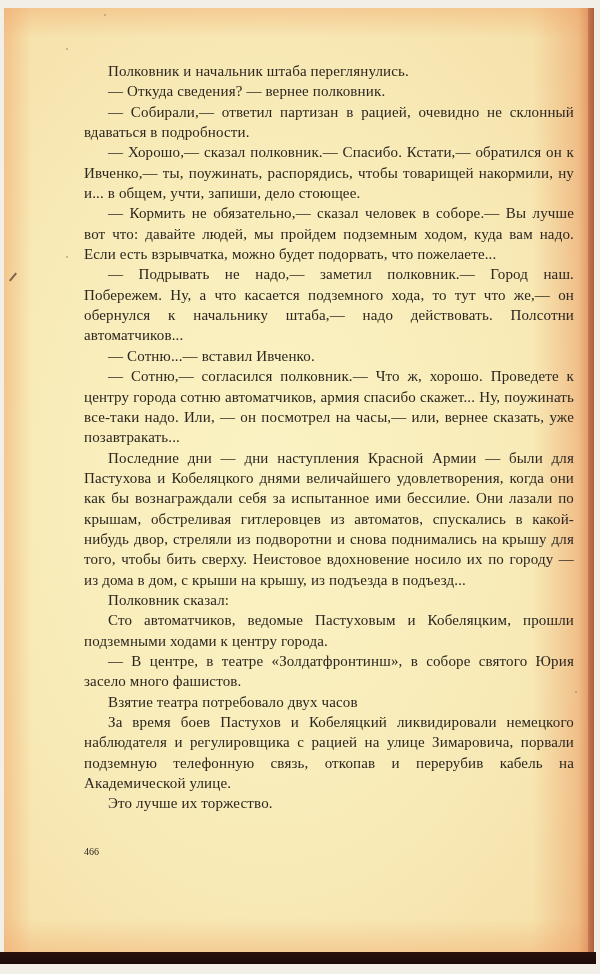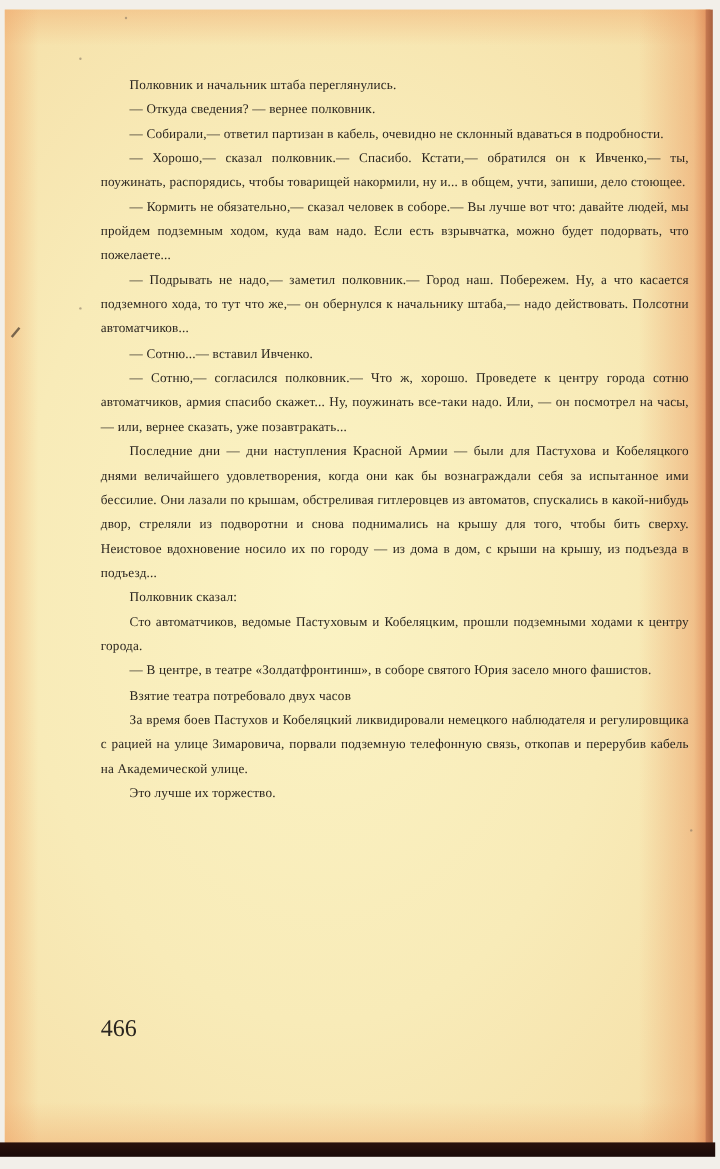--- a/index.html
+++ b/index.html
@@ -22,33 +22,33 @@
     position: absolute; left: 0px; top: 952px; width: 596px; height: 12px;
     background: linear-gradient(to bottom, #2a120c, #1a0a08);
   }
   .right-edge {
     position: absolute; left: 588px; top: 8px; width: 6px; height: 950px;
     background: linear-gradient(to right, #c77a52, #a8603e);
   }
   .text-block {
     position: absolute; left: 84px; top: 61px; width: 490px;
     color: #2b2620;
-    font-size: 11px;
+    font-size: 15px;
     line-height: 20.35px;
     letter-spacing: 0.15px;
   }
   .text-block p {
     margin: 0;
     text-align: justify;
     text-indent: 24px;
   }
   .text-block p.last-left { text-align-last: left; }
   .page-number {
     position: absolute; left: 84px; top: 846px;
-    font-size: 20px; color: #2b2620;
+    font-size: 10px; color: #2b2620;
     font-family: "Liberation Serif", serif;
   }
   .speck { position: absolute; width: 2px; height: 2px; border-radius: 1px; background: #8a7a66; opacity: 0.6; }
   .margin-mark {
     position: absolute; left: 4px; top: 268px; width: 10px; height: 2px;
     background: #5a4a3a; transform: rotate(-50deg); opacity: 0.8;
   }
 </style>
 </head>
 <body>
@@ -59,21 +59,21 @@
   <span class="speck" style="left:62px;top:248px;"></span>
   <span class="speck" style="left:571px;top:683px;"></span>
   <span class="margin-mark"></span>
 </div>
 <div class="right-edge"></div>
 <div class="bottom-edge"></div>
 
 <div class="text-block">
   <p>Полковник и начальник штаба переглянулись.</p>
   <p>— Откуда сведения? — вернее полковник.</p>
-  <p class="last-left">— Собирали,— ответил партизан в кабель, очевидно не склонный вдаваться в подробности.</p>
+  <p class="last-left">— Собирали,— ответил партизан в рацией, очевидно не склонный вдаваться в подробности.</p>
   <p class="last-left">— Хорошо,— сказал полковник.— Спасибо. Кстати,— обратился он к Ивченко,— ты, поужинать, распорядись, чтобы товарищей накормили, ну и... в общем, учти, запиши, дело стоющее.</p>
   <p class="last-left">— Кормить не обязательно,— сказал человек в соборе.— Вы лучше вот что: давайте людей, мы пройдем подземным ходом, куда вам надо. Если есть взрывчатка, можно будет подорвать, что пожелаете...</p>
   <p class="last-left">— Подрывать не надо,— заметил полковник.— Город наш. Побережем. Ну, а что касается подземного хода, то тут что же,— он обернулся к начальнику штаба,— надо действовать. Полсотни автоматчиков...</p>
   <p>— Сотню...— вставил Ивченко.</p>
   <p class="last-left">— Сотню,— согласился полковник.— Что ж, хорошо. Проведете к центру города сотню автоматчиков, армия спасибо скажет... Ну, поужинать все-таки надо. Или, — он посмотрел на часы,— или, вернее сказать, уже позавтракать...</p>
   <p class="last-left">Последние дни — дни наступления Красной Армии — были для Пастухова и Кобеляцкого днями величайшего удовлетворения, когда они как бы вознаграждали себя за испытанное ими бессилие. Они лазали по крышам, обстреливая гитлеровцев из автоматов, спускались в какой-нибудь двор, стреляли из подворотни и снова поднимались на крышу для того, чтобы бить сверху. Неистовое вдохновение носило их по городу — из дома в дом, с крыши на крышу, из подъезда в подъезд...</p>
   <p>Полковник сказал:</p>
   <p class="last-left">Сто автоматчиков, ведомые Пастуховым и Кобеляцким, прошли подземными ходами к центру города.</p>
   <p class="last-left">— В центре, в театре «Золдатфронтинш», в соборе святого Юрия засело много фашистов.</p>
   <p>Взятие театра потребовало двух часов</p>

